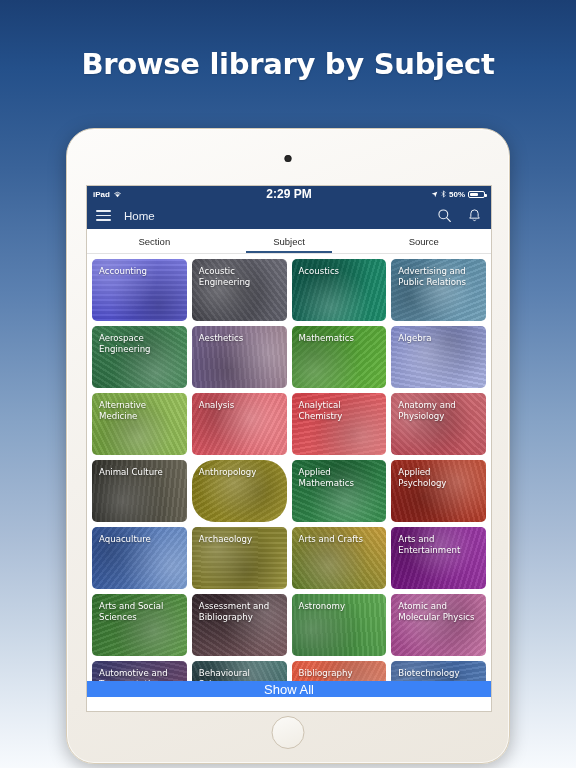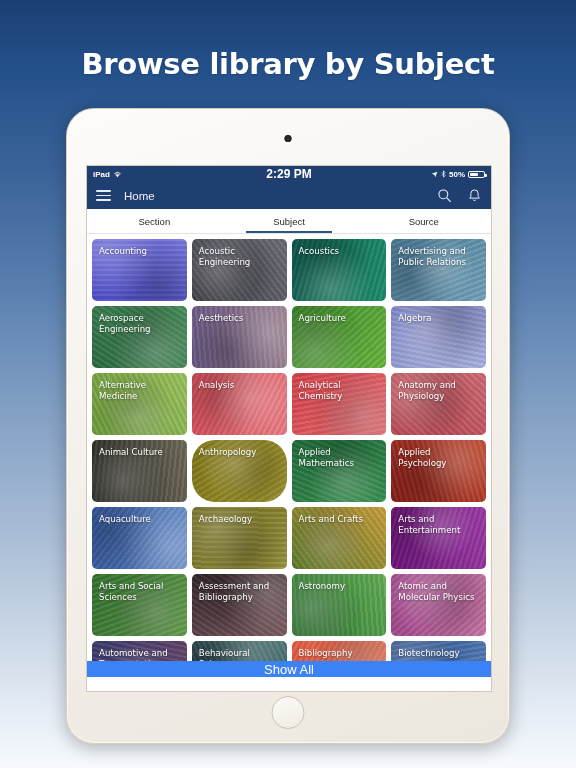--- a/index.html
+++ b/index.html
@@ -38,21 +38,21 @@
     font-weight: bold;
     letter-spacing: -0.3px;
     font-family: "DejaVu Sans", sans-serif;
     text-shadow: 0 1px 2px rgba(0,0,0,0.18);
   }
 
   
   .ipad {
     position: absolute;
     left: 66px;
-    top: 108px;
+    top: 128px;
     width: 444px;
     height: 636px;
     background: linear-gradient(160deg, #fdfcfa 0%, #f4f1ec 45%, #ece7de 100%);
     border-radius: 28px;
     border: 1px solid #d8cdb8;
     box-shadow: 0 4px 18px rgba(0,0,0,0.28),
                 inset 0 0 0 1px rgba(255,255,255,0.7);
   }
 
   .camera {
@@ -304,21 +304,21 @@
           <div class="tile" style="background: linear-gradient(43deg, rgb(44, 107, 66), rgb(74, 143, 92));">
             <div class="tex" style="background-image: radial-gradient(circle at 67% 76%, rgba(255, 255, 255, 0.4), rgba(255, 255, 255, 0) 55%), radial-gradient(circle at 57% 38%, rgba(0, 0, 0, 0.42), rgba(0, 0, 0, 0) 60%), repeating-linear-gradient(212deg, rgba(255, 255, 255, 0.12) 0px, rgba(255, 255, 255, 0.12) 2px, rgba(0, 0, 0, 0.12) 2px, rgba(0, 0, 0, 0.12) 5px);"></div>
             <span class="label">Aerospace Engineering</span>
           </div>
           <div class="tile" style="background: linear-gradient(80deg, rgb(106, 90, 135), rgb(155, 127, 142));">
             <div class="tex" style="background-image: radial-gradient(circle at 80% 45%, rgba(255, 255, 255, 0.4), rgba(255, 255, 255, 0) 55%), radial-gradient(circle at 40% 70%, rgba(0, 0, 0, 0.42), rgba(0, 0, 0, 0) 60%), repeating-linear-gradient(265deg, rgba(255, 255, 255, 0.12) 0px, rgba(255, 255, 255, 0.12) 2px, rgba(0, 0, 0, 0.12) 2px, rgba(0, 0, 0, 0.12) 5px);"></div>
             <span class="label">Aesthetics</span>
           </div>
           <div class="tile" style="background: linear-gradient(117deg, rgb(61, 139, 42), rgb(103, 182, 63));">
             <div class="tex" style="background-image: radial-gradient(circle at 23% 74%, rgba(255, 255, 255, 0.4), rgba(255, 255, 255, 0) 55%), radial-gradient(circle at 23% 47%, rgba(0, 0, 0, 0.42), rgba(0, 0, 0, 0) 60%), repeating-linear-gradient(318deg, rgba(255, 255, 255, 0.12) 0px, rgba(255, 255, 255, 0.12) 2px, rgba(0, 0, 0, 0.12) 2px, rgba(0, 0, 0, 0.12) 5px);"></div>
-            <span class="label">Agriculture</span>
+            <span class="label">Mathematics</span>
           </div>
           <div class="tile" style="background: linear-gradient(154deg, rgb(129, 137, 200), rgb(170, 178, 224));">
             <div class="tex" style="background-image: radial-gradient(circle at 36% 43%, rgba(255, 255, 255, 0.4), rgba(255, 255, 255, 0) 55%), radial-gradient(circle at 61% 24%, rgba(0, 0, 0, 0.42), rgba(0, 0, 0, 0) 60%), repeating-linear-gradient(11deg, rgba(255, 255, 255, 0.12) 0px, rgba(255, 255, 255, 0.12) 2px, rgba(0, 0, 0, 0.12) 2px, rgba(0, 0, 0, 0.12) 5px);"></div>
             <span class="label">Algebra</span>
           </div>
           <div class="tile" style="background: linear-gradient(61deg, rgb(109, 155, 60), rgb(156, 196, 94));">
             <div class="tex" style="background-image: radial-gradient(circle at 49% 72%, rgba(255, 255, 255, 0.4), rgba(255, 255, 255, 0) 55%), radial-gradient(circle at 44% 56%, rgba(0, 0, 0, 0.42), rgba(0, 0, 0, 0) 60%), repeating-linear-gradient(64deg, rgba(255, 255, 255, 0.12) 0px, rgba(255, 255, 255, 0.12) 2px, rgba(0, 0, 0, 0.12) 2px, rgba(0, 0, 0, 0.12) 5px);"></div>
             <span class="label">Alternative Medicine</span>
           </div>
           <div class="tile" style="background: linear-gradient(98deg, rgb(217, 79, 92), rgb(236, 127, 134));">

